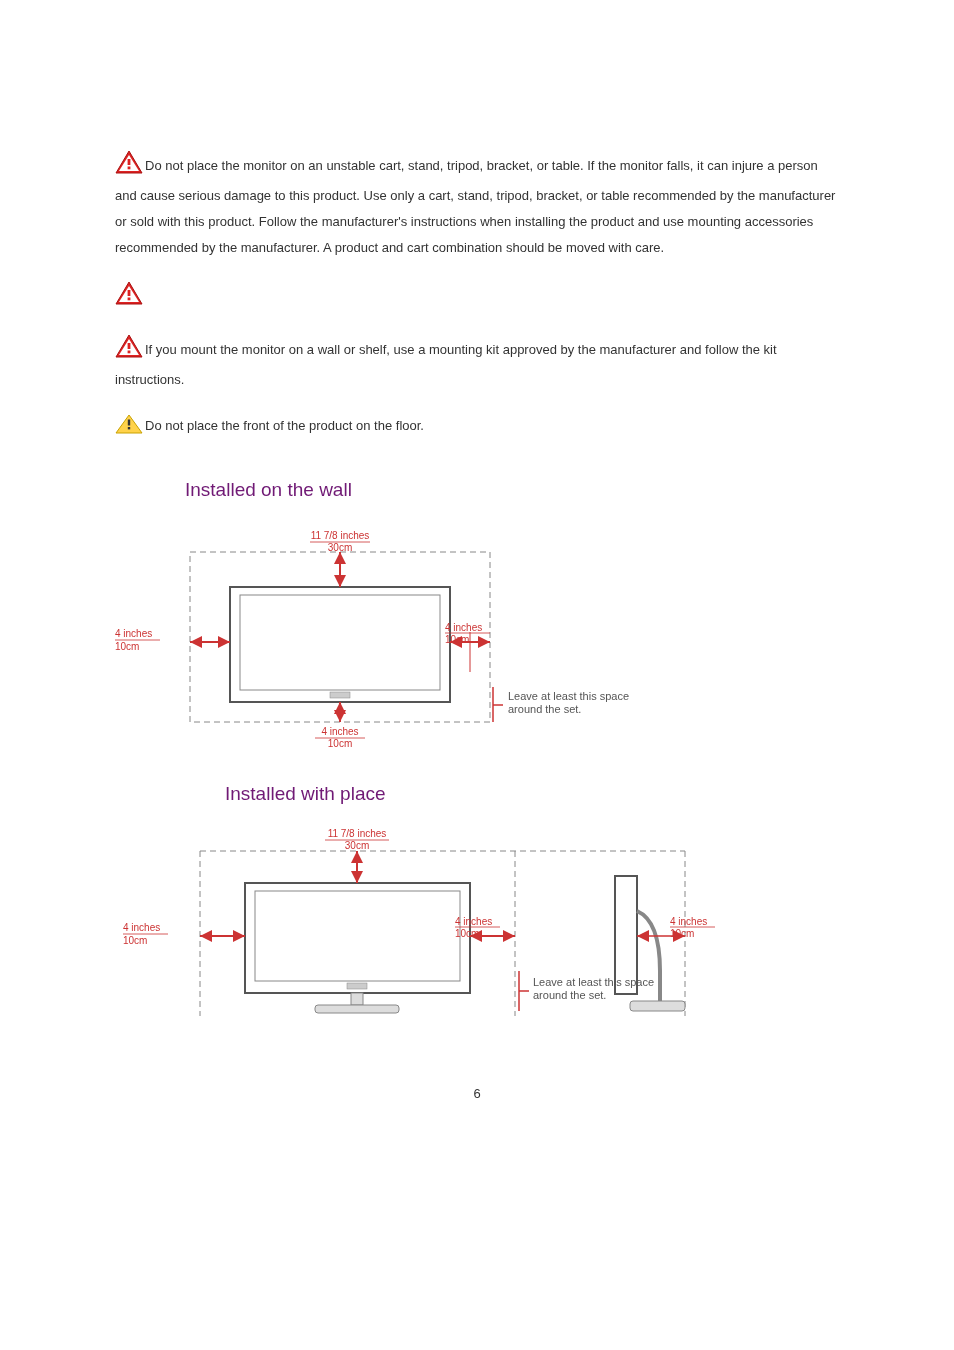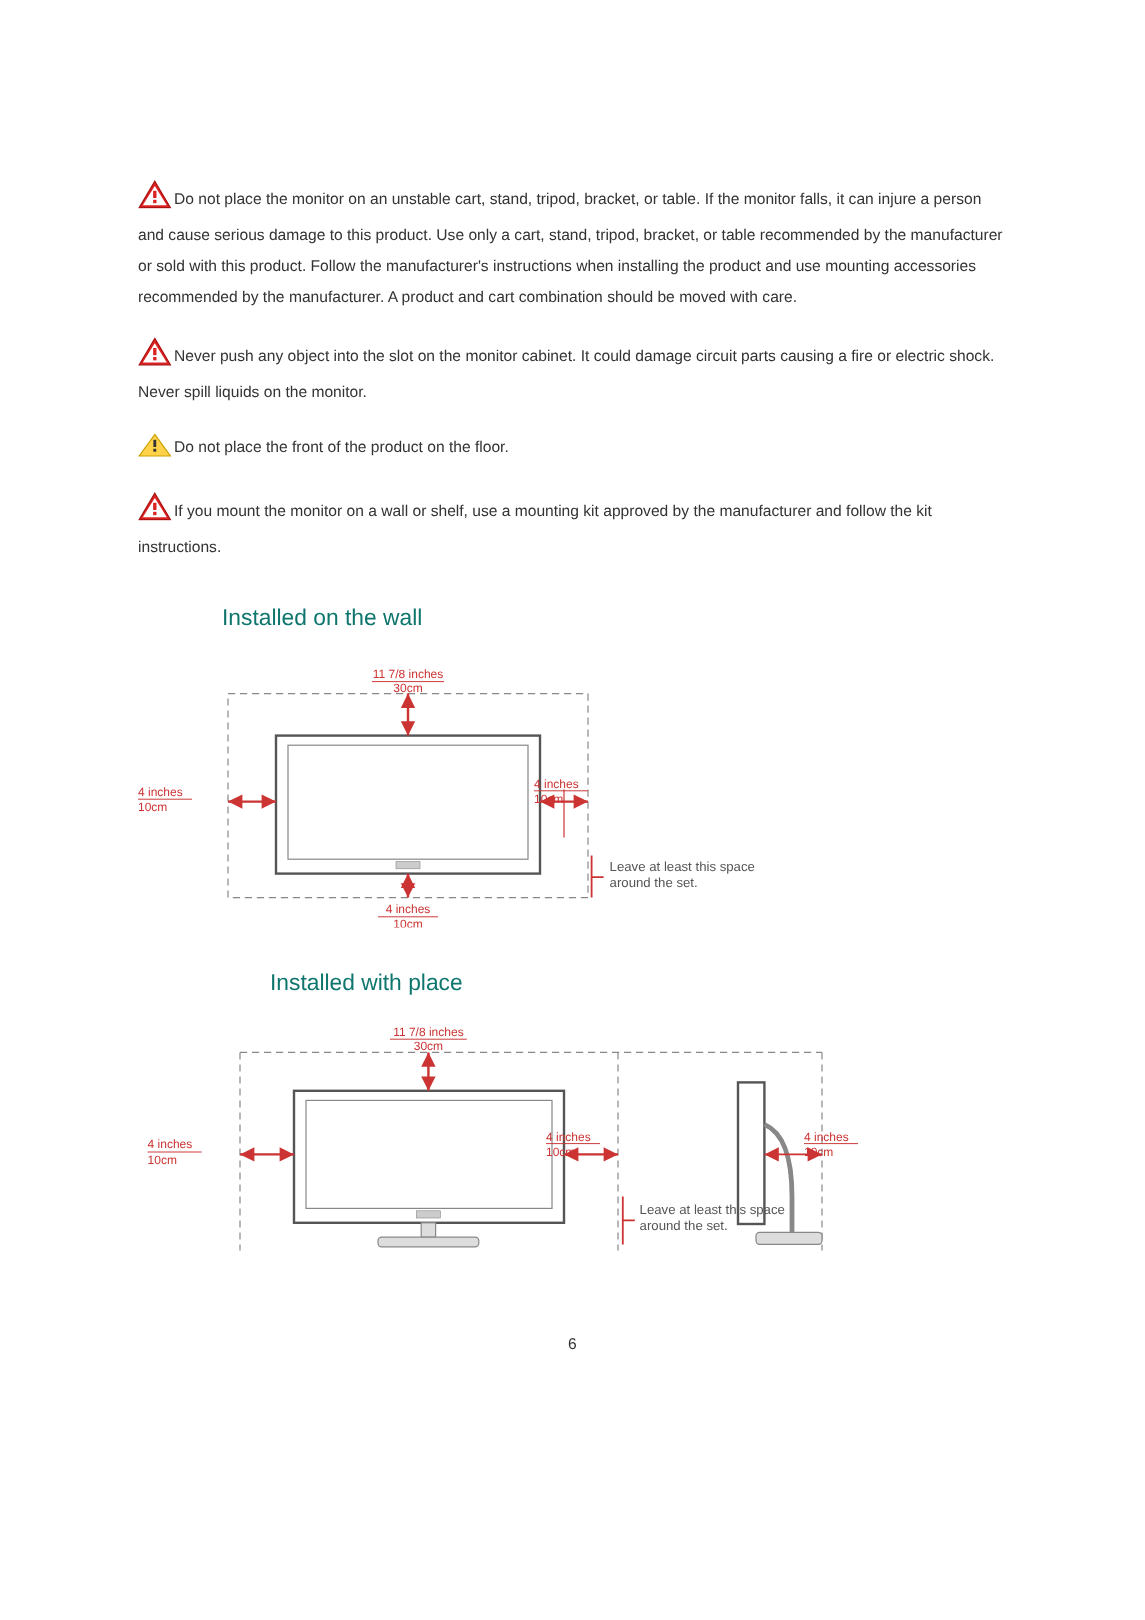--- a/index.html
+++ b/index.html
@@ -22,21 +22,21 @@
     display: inline-block;
     vertical-align: -4px;
     margin-right: 2px;
   }
   .diag-section {
     margin-top: 28px;
     margin-bottom: 28px;
   }
   .diag-title {
     font-size: 19px;
-    color: #0f766e;
+    color: #701a75;
     margin-bottom: 8px;
     font-family: Arial, sans-serif;
   }
   .wall-title { margin-left: 70px; }
   .stand-title { margin-left: 110px; }
   .diag-svg { display:block; }
   .pagenum {
     text-align: center;
     font-size: 13px;
     margin-top: 50px;
@@ -69,44 +69,44 @@
   </div>
 
   <div class="para">
     <span class="warn-icon">
       <svg width="28" height="24" viewBox="0 0 28 24">
         <polygon points="14,1 27,23 1,23" fill="#d22" stroke="#a11" stroke-width="1"></polygon>
         <polygon points="14,5 24,21 4,21" fill="#fff"></polygon>
         <rect x="12.6" y="9" width="2.8" height="6" fill="#d22"></rect>
         <rect x="12.6" y="16.5" width="2.8" height="2.8" fill="#d22"></rect>
       </svg>
-    </span><span>Never push any object into the slot on the monitor cabinet. It could damage circuit parts causing a fire or electric shock. Never spill liquids on the monitor.</span>
-  </div>
-
-  <div class="para">
-    <span class="warn-icon">
-      <svg width="28" height="20" viewBox="0 0 28 20">
-        <polygon points="14,1 27,19 1,19" fill="#ffd24a" stroke="#c9a200" stroke-width="1"></polygon>
-        <rect x="12.8" y="5.5" width="2.4" height="6" fill="#333"></rect>
-        <rect x="12.8" y="13" width="2.4" height="2.4" fill="#333"></rect>
-      </svg>
-    </span><span>Do not place the front of the product on the floor.</span>
+    </span>
   </div>
 
   <div class="para">
     <span class="warn-icon">
       <svg width="28" height="24" viewBox="0 0 28 24">
         <polygon points="14,1 27,23 1,23" fill="#d22" stroke="#a11" stroke-width="1"></polygon>
         <polygon points="14,5 24,21 4,21" fill="#fff"></polygon>
         <rect x="12.6" y="9" width="2.8" height="6" fill="#d22"></rect>
         <rect x="12.6" y="16.5" width="2.8" height="2.8" fill="#d22"></rect>
       </svg>
     </span><span>If you mount the monitor on a wall or shelf, use a mounting kit approved by the manufacturer and follow the kit instructions.</span>
   </div>
 
+  <div class="para">
+    <span class="warn-icon">
+      <svg width="28" height="20" viewBox="0 0 28 20">
+        <polygon points="14,1 27,19 1,19" fill="#ffd24a" stroke="#c9a200" stroke-width="1"></polygon>
+        <rect x="12.8" y="5.5" width="2.4" height="6" fill="#333"></rect>
+        <rect x="12.8" y="13" width="2.4" height="2.4" fill="#333"></rect>
+      </svg>
+    </span><span>Do not place the front of the product on the floor.</span>
+  </div>
+
 
 
   <div class="diag-section">
     <div class="diag-title wall-title">Installed on the wall</div>
     <svg class="diag-svg" width="520" height="230" viewBox="0 0 520 230">
 
       <rect x="75" y="35" width="300" height="170" fill="none" stroke="#888" stroke-width="1" stroke-dasharray="6,4"></rect>
 
       <rect x="115" y="70" width="220" height="115" fill="#fff" stroke="#555" stroke-width="2"></rect>
       <rect x="125" y="78" width="200" height="95" fill="#fff" stroke="#888" stroke-width="1"></rect>

